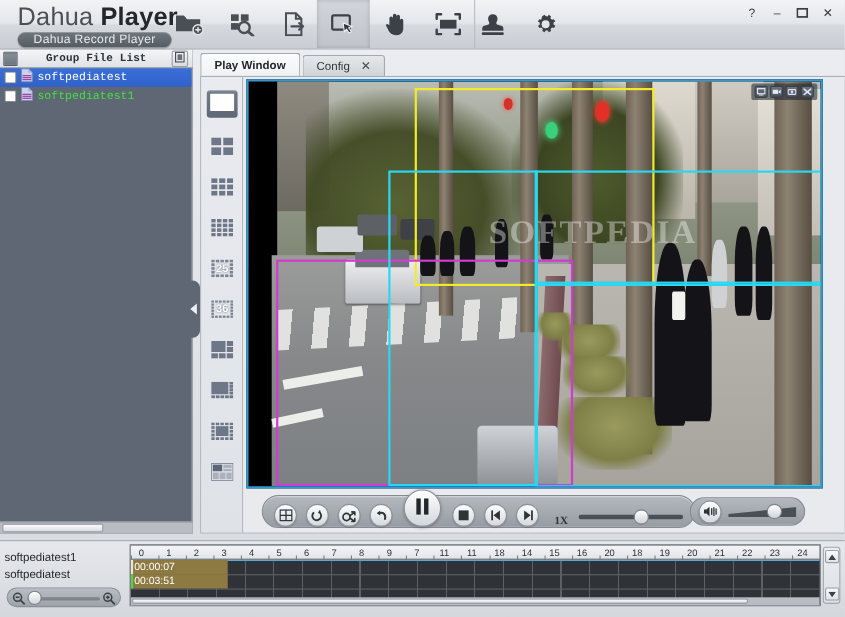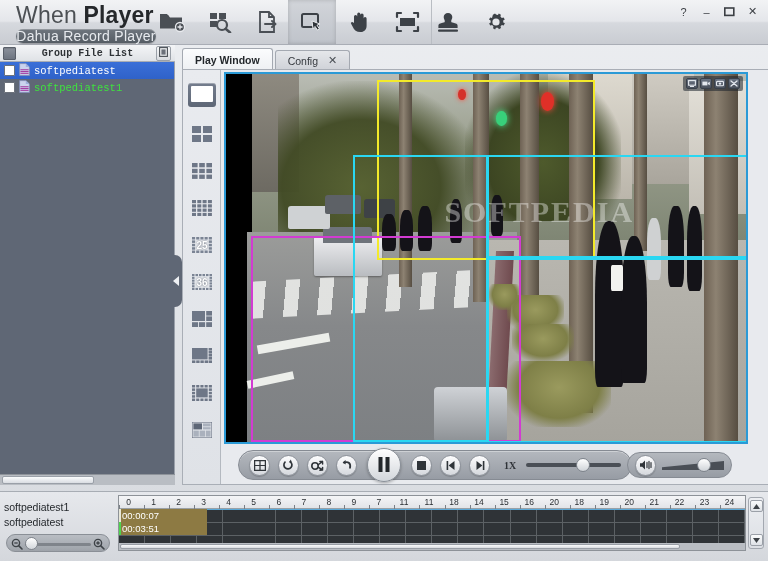--- a/index.html
+++ b/index.html
@@ -15,21 +15,21 @@
          background: linear-gradient(#eceef1, #d7dadf); overflow:hidden; }
 
   
   .titlebar { position:absolute; left:0; top:0; width:768px; height:45px;
     background: linear-gradient(#f2f3f5 0%, #e4e6ea 48%, #d6d9de 52%, #c9ccd2 100%);
     border-bottom:1px solid #a9adb5; }
   .brand { position:absolute; left:16px; top:2px; }
   .brand .bt { font-size:23px; letter-spacing:.2px; color:#4c5054; line-height:26px; }
   .brand .bt b { color:#25282b; }
   .subbadge { margin-top:1px; width:140px; height:14px; border-radius:7px;
-     background: linear-gradient(#6f767e,#555c64); color:#e7eaee; font-size:14px;
+     background: linear-gradient(#6f767e,#555c64); color:#e7eaee; font-size:11px;
      text-align:center; line-height:14px; letter-spacing:.3px;
      box-shadow: inset 0 1px 0 rgba(255,255,255,.25), 0 1px 1px rgba(0,0,0,.25); }
 
   .tbgroup { position:absolute; top:0; height:44px; display:flex; align-items:center; }
   .tbtn { width:48px; height:44px; display:flex; align-items:center; justify-content:center;
      cursor:default; }
   .tbtn.sep-r { border-right:1px solid #b9bdc3; }
   .tbtn.active { background: linear-gradient(#d2d5da,#bfc3ca); box-shadow: inset 0 0 4px rgba(0,0,0,.18); }
   .tbtn svg { display:block; }
 
@@ -139,21 +139,21 @@
      background:rgba(28,34,44,.55); padding:2px 3px; border-radius:2px; }
   .vc { width:12px; height:11px; background: linear-gradient(#6a7382,#4a515c);
      border:1px solid #39404a; border-radius:2px; display:flex;
      align-items:center; justify-content:center; }
 
   
   .transport { position:absolute; left:2px; top:378px; width:524px; height:34px;
      display:flex; align-items:center; }
   .pillbar { position:relative; margin-left:14px; height:30px; border-radius:15px;
      background: linear-gradient(#b4b8be,#979ca4); border:1px solid #868b93;
-     display:flex; align-items:center; padding:0 10px; gap:8px;
+     display:flex; align-items:flex-end; padding:0 10px; gap:8px;
      box-shadow: inset 0 1px 0 rgba(255,255,255,.35); }
   .rbtn { width:21px; height:21px; border-radius:50%;
      background: linear-gradient(#fdfdfe,#d5d8dd); border:1px solid #8e939b;
      display:flex; align-items:center; justify-content:center;
      box-shadow:0 1px 1px rgba(0,0,0,.18); }
   .playbtn { width:34px; height:34px; border-radius:50%; margin:0 2px;
      background: linear-gradient(#ffffff,#d2d6db); border:1px solid #8a9098;
      display:flex; align-items:center; justify-content:center;
      box-shadow:0 1px 3px rgba(0,0,0,.3); }
   .speed { font-size:10px; color:#2f3338; margin:0 2px 0 6px; font-weight:bold; }
@@ -205,21 +205,21 @@
   .zoomslider .zknob { position:absolute; left:18px; top:2px; width:13px; height:13px;
      border-radius:50%; background: linear-gradient(#fff,#d2d6db); border:1px solid #80858d; }
 </style>
 </head>
 <body>
 
 <div id="app">
 
   <div class="titlebar">
     <div class="brand">
-      <div class="bt"><span>When </span><b>Player</b></div>
+      <div class="bt"><span>Dahua </span><b>Player</b></div>
       <div class="subbadge">Dahua Record Player</div>
     </div>
 
     <div class="tbgroup" style="left:148px;">
       <div class="tbtn">
         <span>
           <svg width="26" height="22" viewBox="0 0 26 22">
               <path d="M1 4h8l2 2.5h12v11H1z" fill="#4a4f55"></path>
               <path d="M1 3h7l2 2.5H1z" fill="#4a4f55"></path>
               <circle cx="21" cy="16" r="4.5" fill="#4a4f55" stroke="#e8eaee" stroke-width="1.3"></circle>

